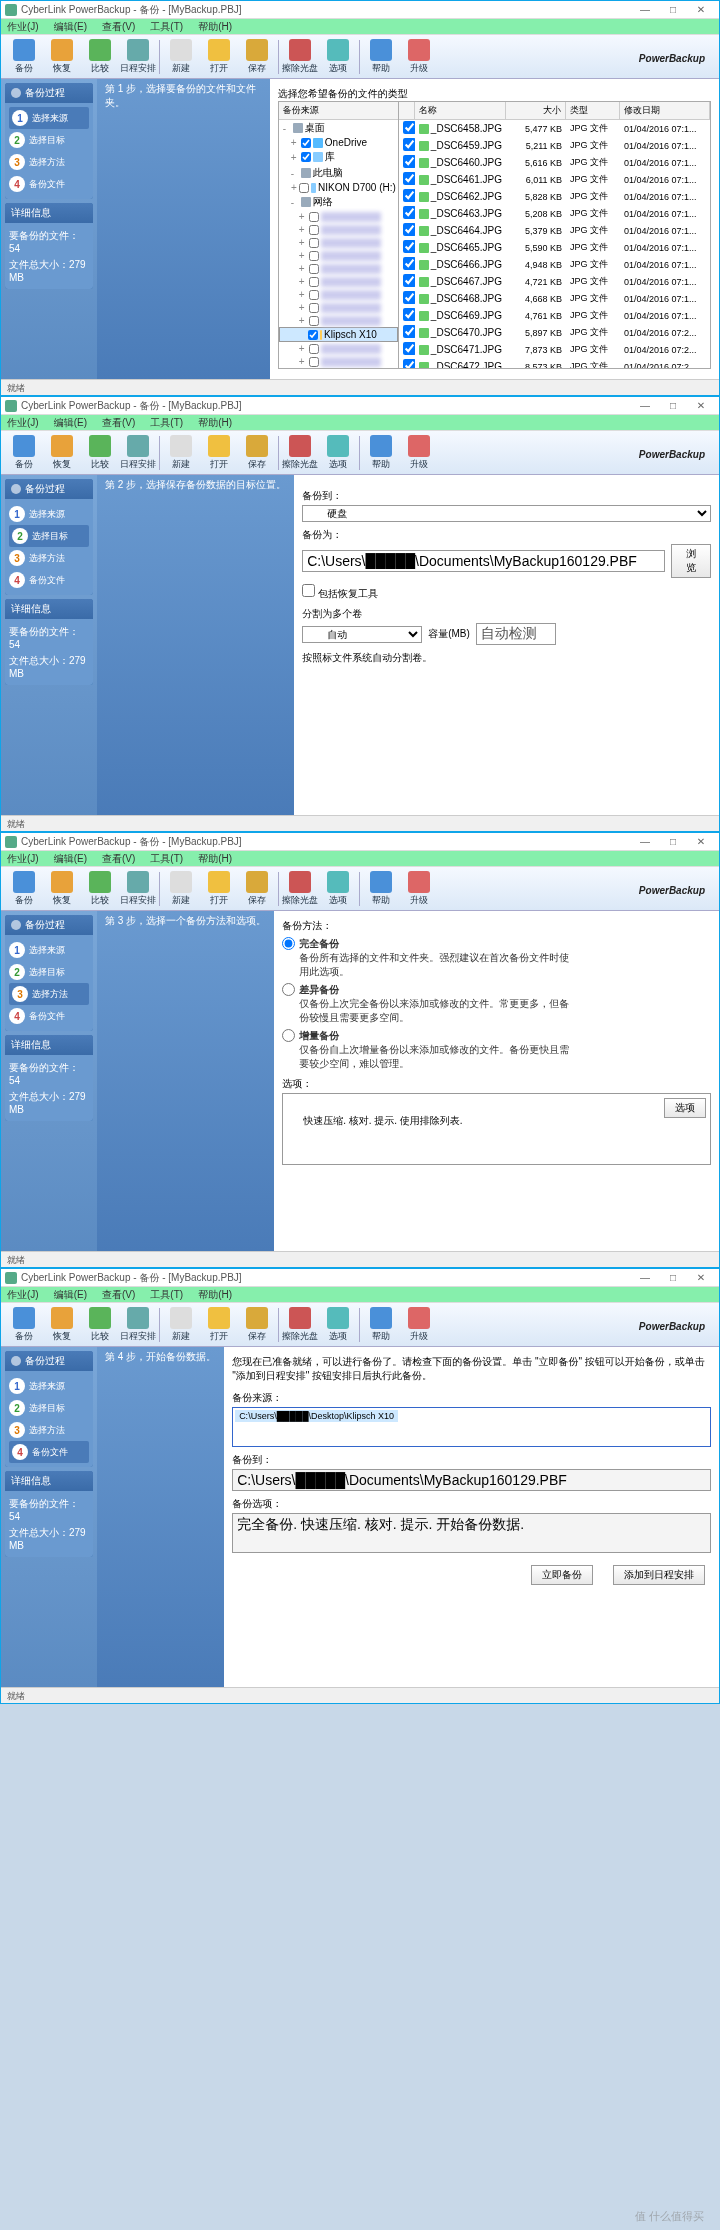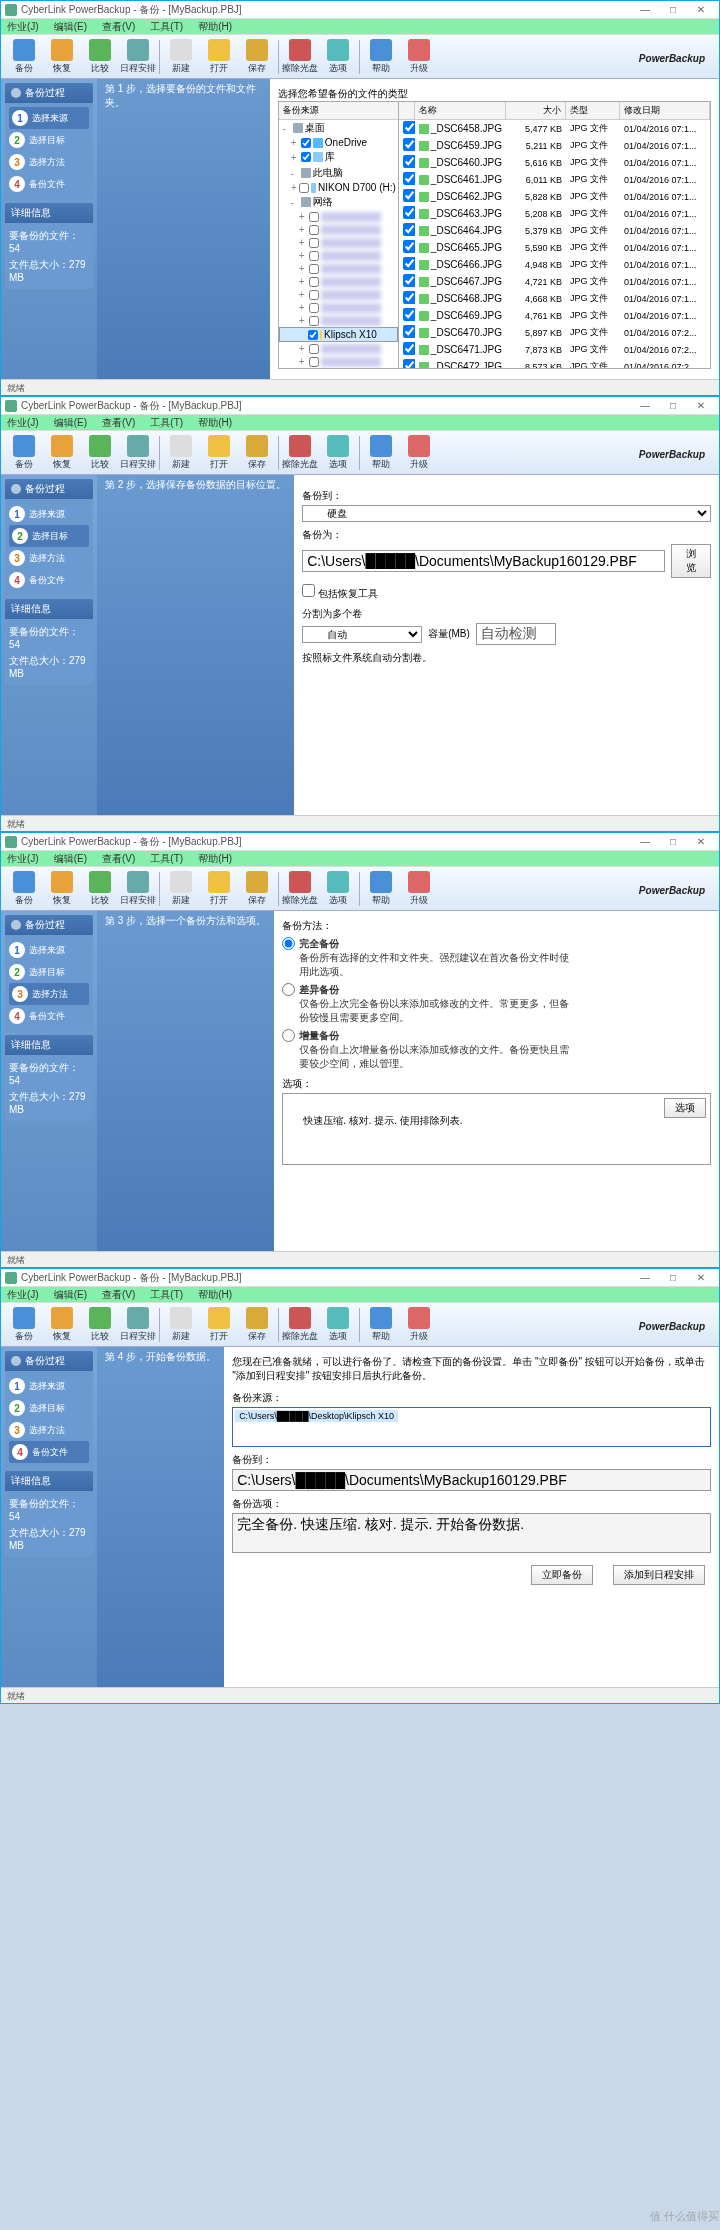--- a/index.html
+++ b/index.html
@@ -58,21 +58,21 @@
 .btn{border:1px solid #999;background:linear-gradient(#fff,#e8e8e8);padding:2px 10px;font-size:10px;cursor:pointer}
 .row{display:flex;gap:6px;align-items:center}
 .sel{border:1px solid #999;padding:1px 20px;font-size:10px;background:#fff}
 .radioblk{display:flex;align-items:flex-start;gap:4px;margin:4px 0}
 .radioblk .desc{font-size:9px;color:#333;max-width:270px}
 .optbox{border:1px solid #999;height:72px;padding:20px;font-size:10px;position:relative}
 .optbox .obtn{position:absolute;right:4px;top:4px}
 .srcbox{border:1px solid #36c;padding:2px;height:40px;background:#fff}
 .srcitem{background:#cde8ff;padding:1px 4px;font-size:9px;display:inline-block}
 .btnrow{display:flex;justify-content:flex-end;gap:20px;padding:6px}
-.watermark{position:fixed;right:1px;bottom:6px;font-size:11px;color:#888;opacity:.6}
+.watermark{position:fixed;right:16px;bottom:6px;font-size:11px;color:#888;opacity:.6}
 </style>
 </head>
 <body>
 
 <div id="root">
     <div class="win">
       <div class="titlebar">
   <div class="tico"></div>
   <span>CyberLink PowerBackup - 备份 - [MyBackup.PBJ]</span>
   <div class="sp"></div>

